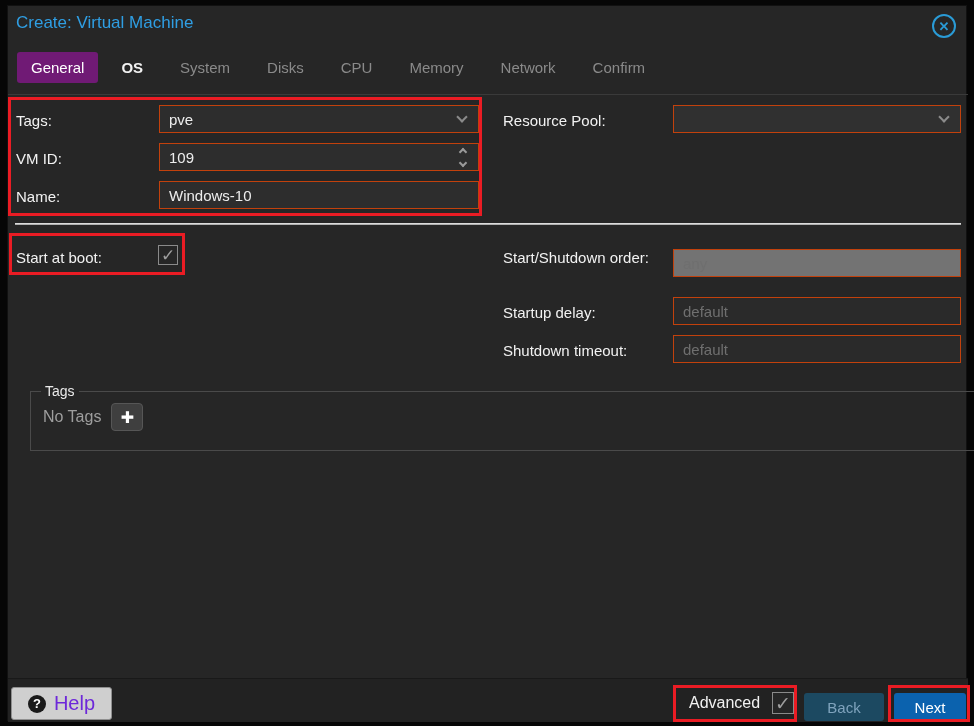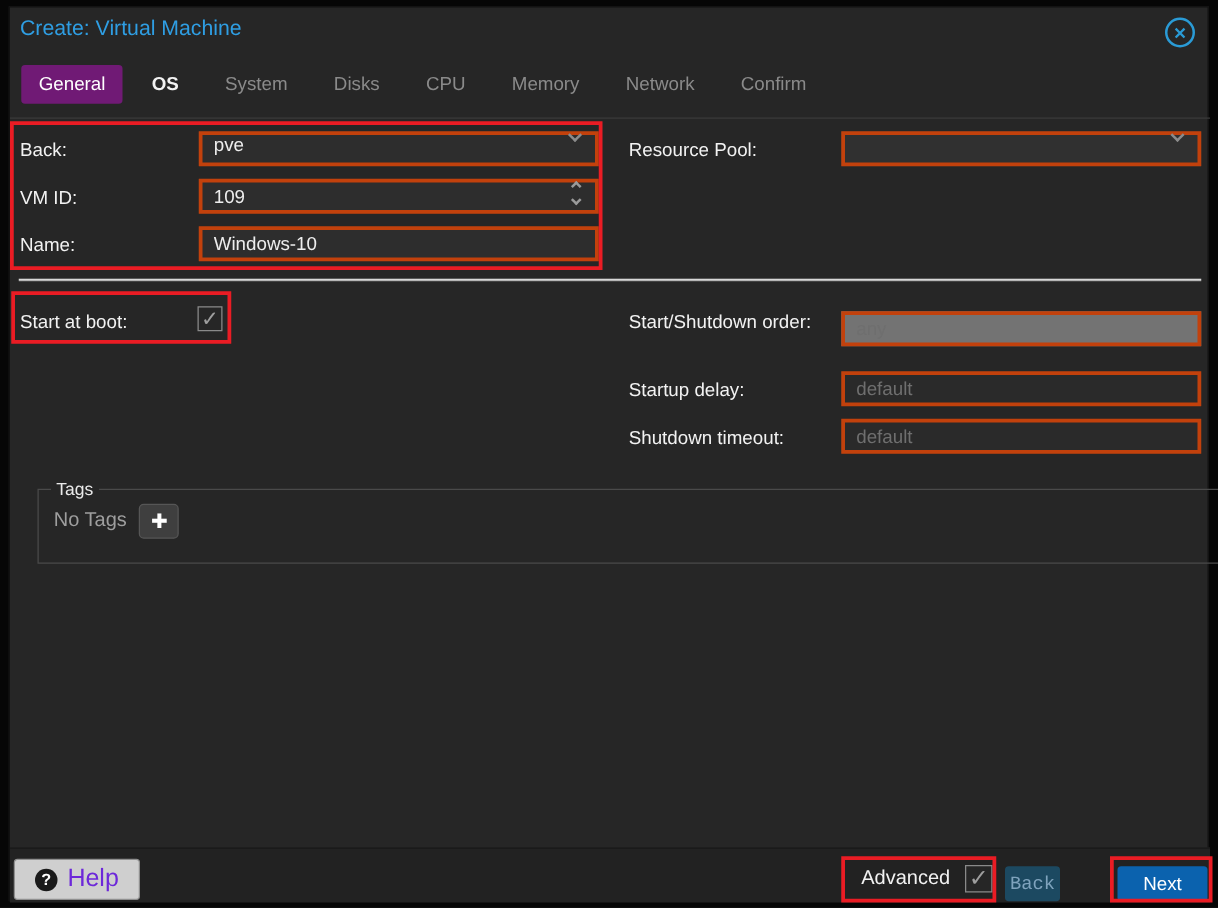--- a/index.html
+++ b/index.html
@@ -14,21 +14,21 @@
   
   .tabs { position:absolute; left:9px; top:46px; display:flex; gap:9px; align-items:center; }
   .tab { font-size:15px; padding:7px 14px; border-radius:3px; color:#8a8a8a; white-space:nowrap; }
   .tab.active { background:#701a75; color:#fff; }
   .tab.enabled { color:#f2f2f2; font-weight:700; }
 
   .body-sep { position:absolute; left:0; top:88px; width:960px; height:1px; background:#3a3a3a; }
 
   
   .lbl { position:absolute; font-size:15px; color:#f2f2f2; }
-  .field { position:absolute; height:28px; background:#2d2d2d; border:3px solid #c2410c; display:flex; }
+  .field { position:absolute; height:28px; background:#2d2d2d; border:1px solid #c2410c; display:flex; align-items:center; }
   .field input { flex:1; background:transparent; border:none; outline:none; color:#ededed; font-size:15px; padding:0 9px; font-family:"Liberation Sans", sans-serif; width:100%; }
   .field input::placeholder { color:#6f6f6f; opacity:1; }
   .combo-text { flex:1; color:#ededed; font-size:15px; padding:0 9px; }
   .chev { width:8px; height:8px; border-right:2px solid #8b8b8b; border-bottom:2px solid #8b8b8b; transform:rotate(45deg); margin:-4px 12px 0 0; flex:0 0 auto; }
   .spin { display:flex; flex-direction:column; gap:5px; margin-right:12px; }
   .spin .up { width:6px; height:6px; border-left:2px solid #9a9a9a; border-top:2px solid #9a9a9a; transform:rotate(45deg); }
   .spin .dn { width:6px; height:6px; border-right:2px solid #9a9a9a; border-bottom:2px solid #9a9a9a; transform:rotate(45deg); }
 
   .checkbox { position:absolute; width:20px; height:20px; border:1px solid #8a8a8a; background:#262626; display:flex; align-items:center; justify-content:center; color:#9e9e9e; font-size:17px; line-height:1; cursor:pointer; }
 
@@ -42,21 +42,21 @@
   .tag-add { width:32px; height:28px; background:#3f3f3f; border:1px solid #565656; border-radius:4px; color:#fff; font-size:16px; display:flex; align-items:center; justify-content:center; cursor:pointer; }
 
   
   .footer { position:absolute; left:0; top:672px; width:960px; height:44px; background:#222; border-top:1px solid #191919; }
   .help-btn { position:absolute; left:3px; top:681px; width:101px; height:33px; background:#cfcfcf; border:1px solid #8f8f8f; border-radius:3px; display:flex; align-items:center; justify-content:center; gap:8px; cursor:pointer; }
   .help-q { width:18px; height:18px; background:#1a1a1a; color:#fff; border-radius:50%; font-size:13px; font-weight:bold; display:flex; align-items:center; justify-content:center; }
   .help-txt { font-size:20px; color:#6d28d9; }
   .adv-lbl { position:absolute; left:681px; top:688px; font-size:16px; color:#f2f2f2; }
   .adv-check { left:764px; top:686px; width:22px; height:22px; font-size:19px; }
   .btn { position:absolute; height:28px; border-radius:3px; font-size:15px; display:flex; align-items:center; justify-content:center; cursor:pointer; }
-  .btn-back { left:796px; top:687px; width:44px; background:#1c4961; color:#7fa3bd;font-family:Liberation Mono, monospace; }
+  .btn-back { left:796px; top:687px; width:80px; background:#1c4961; color:#7fa3bd; }
   .btn-next { left:886px; top:687px; width:72px; background:#0b62ae; color:#fff; }
 
   
   .anno { position:absolute; border:3px solid #ea1c24; z-index:20; pointer-events:none; }
 </style>
 </head>
 <body>
 
 <div class="dialog">
 
@@ -69,21 +69,21 @@
     <div class="tab">System</div>
     <div class="tab">Disks</div>
     <div class="tab">CPU</div>
     <div class="tab">Memory</div>
     <div class="tab">Network</div>
     <div class="tab">Confirm</div>
   </div>
 
   <div class="body-sep"></div>
 
-  <div class="lbl" style="left:8px; top:106px;">Back:</div>
+  <div class="lbl" style="left:8px; top:106px;">Tags:</div>
   <div class="field" style="left:151px; top:99px; width:320px;">
     <span class="combo-text">pve</span>
     <span class="chev"></span>
   </div>
 
   <div class="lbl" style="left:8px; top:144px;">VM ID:</div>
   <div class="field" style="left:151px; top:137px; width:320px;">
     <input value="109" style="">
     <span class="spin">
         <span class="up"></span>

